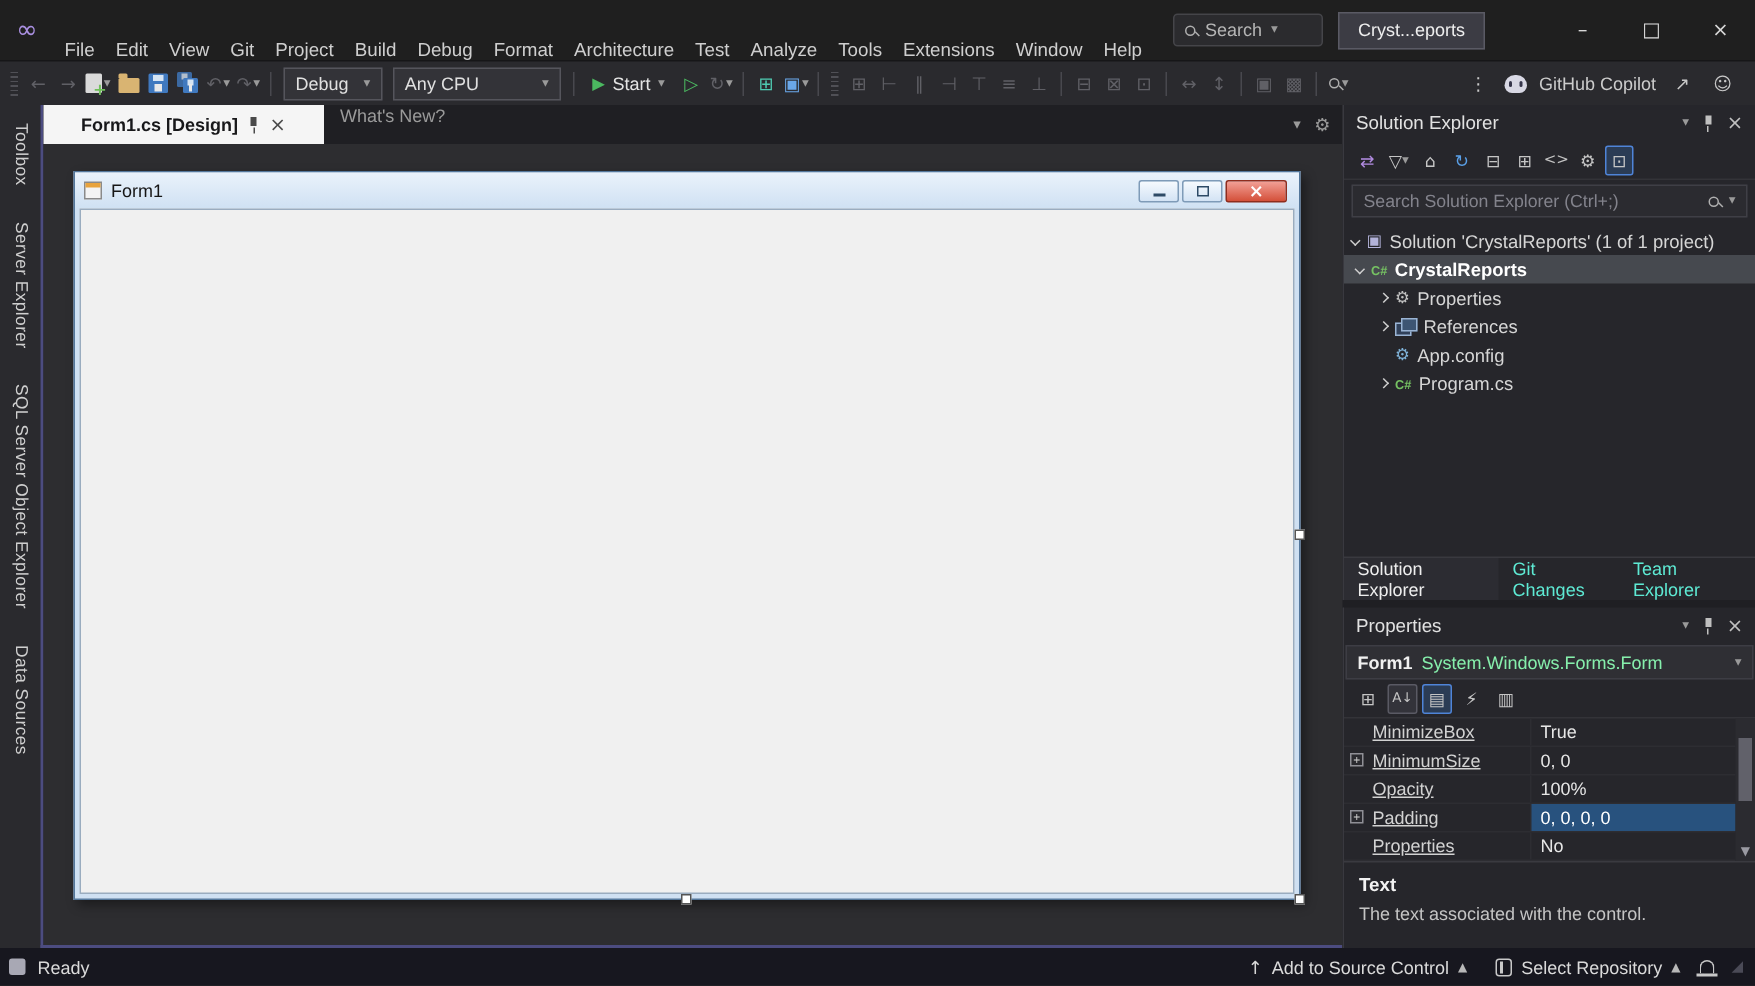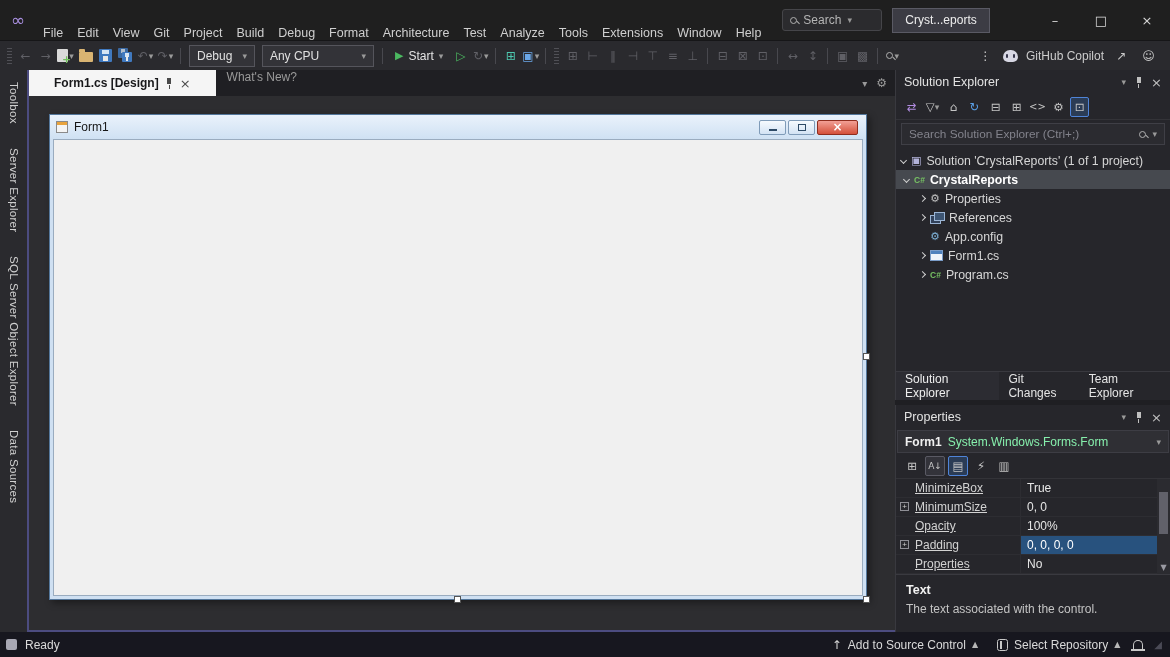--- a/index.html
+++ b/index.html
@@ -100,21 +100,21 @@
   .chevron.none { border:none; }
   .sol-glyph { color:#b3b3da; font-size:11px; font-family:"DejaVu Sans",sans-serif; }
   .cs-glyph { color:#76c163; font-size:8.5px; font-weight:bold; }
   .gear-glyph { font-size:11px; font-family:"DejaVu Sans",sans-serif; }
   .formfile-ico { width:13px; height:11px; border:1px solid #7a9cc8; background:#eef3fa; position:relative; display:inline-block; }
   .formfile-ico::before { content:""; position:absolute; top:0; left:0; right:0; height:3px; background:#4f81bd; }
   .ref-ico { width:14px; height:11px; position:relative; display:inline-block; }
   .ref-ico::before { content:""; position:absolute; left:0; top:3px; width:9px; height:7px; border:1px solid #9ab4d4; background:#31415a; }
   .ref-ico::after { content:""; position:absolute; left:4px; top:0; width:9px; height:7px; border:1px solid #9ab4d4; background:#3d5573; }
   .se-tabs { flex:0 0 24px; border-top:1px solid #39393f; display:flex; align-items:center; }
-  .se-tab { padding:0 9px; font-size:12px; color:#e5e5e5; height:100%; display:flex; align-items:center; }
+  .se-tab { padding:0 9px; font-size:12px; color:#5eead4; height:100%; display:flex; align-items:center; }
   .se-tab.active { color:#eeeeee; background:#2c2c32; }
 
   
   .obj-row { flex:0 0 23px; margin:1px 1px 0 1px; background:#2f2f34; border:1px solid #3d3d44; display:flex; align-items:center; padding:0 7px; gap:6px; }
   .obj-name { font-weight:bold; color:#f0f0f0; }
   .obj-type { color:#86efac; }
   .props-toolbar { flex:0 0 25px; display:flex; align-items:center; gap:3px; padding:0 6px; }
   .pt-ico { min-width:20px; height:20px; display:inline-flex; align-items:center; justify-content:center; color:#c5c5c5; font-size:11.5px; font-family:"DejaVu Sans",sans-serif; }
   .pt-ico.boxed-gray { border:1px solid #5a5a64; background:#33333a; border-radius:2px; }
   .pt-ico.boxed-blue { border:1px solid #4f84d8; background:#2b3c55; border-radius:2px; }
@@ -353,25 +353,20 @@
             <span class="ref-ico"></span>
             <span>References</span>
           </div>
           <div class="trow" style="padding-left:24px;">
             <span class="chevron none"></span>
             <span class="gear-glyph" style="color:#7fb2d8;">⚙</span>
             <span>App.config</span>
           </div>
           <div class="trow" style="padding-left:24px;">
             <span class="chevron right"></span>
-            <span class="formfile-ico"></span>
-            <span>Form1.cs</span>
-          </div>
-          <div class="trow" style="padding-left:24px;">
-            <span class="chevron right"></span>
             <span class="cs-glyph">C#</span>
             <span>Program.cs</span>
           </div>
         </div>
         <div class="se-tabs">
           <span class="se-tab active">Solution Explorer</span>
           <span class="se-tab">Git Changes</span>
           <span class="se-tab">Team Explorer</span>
         </div>
       </section>

